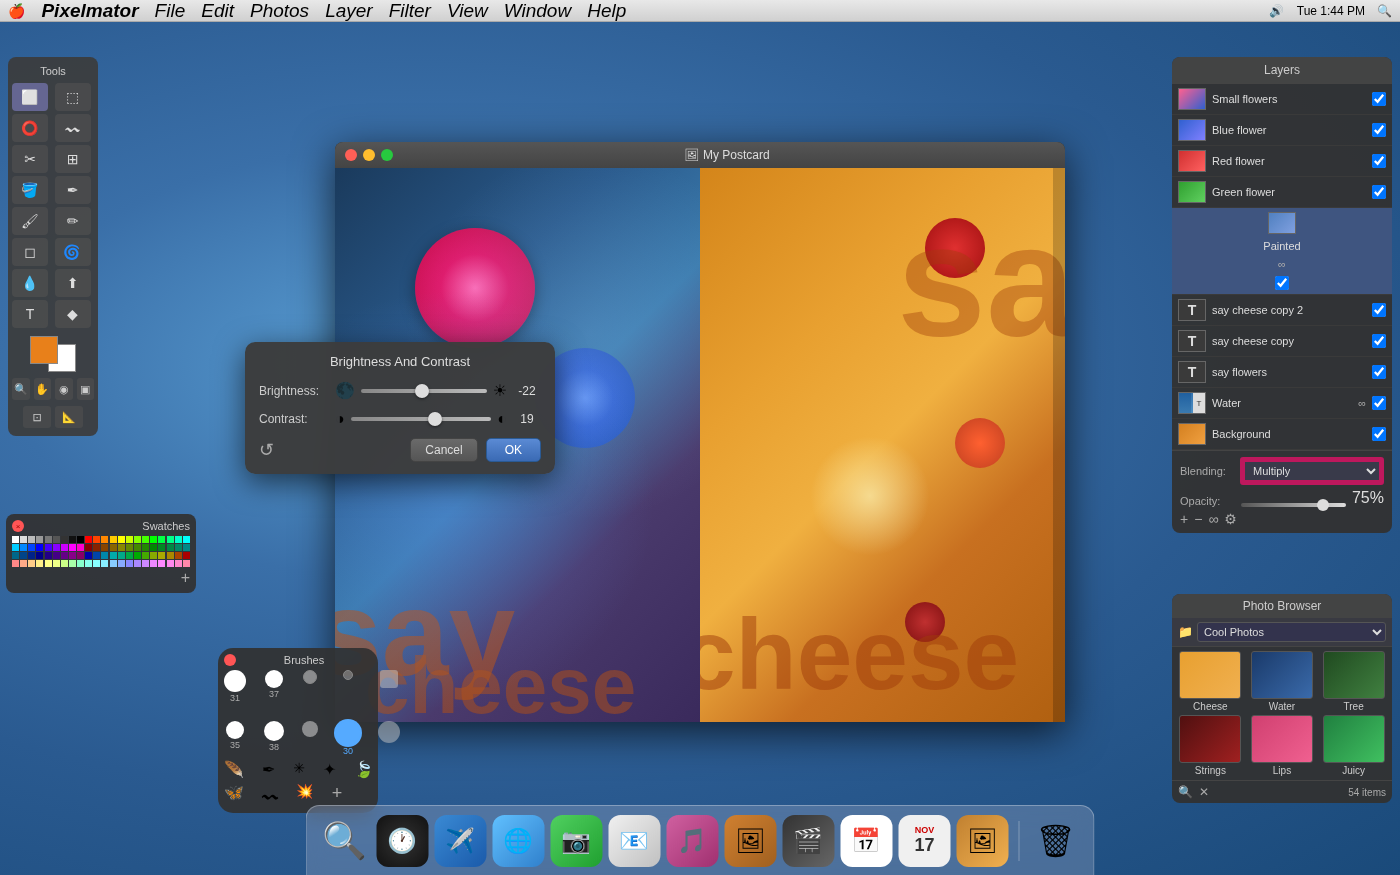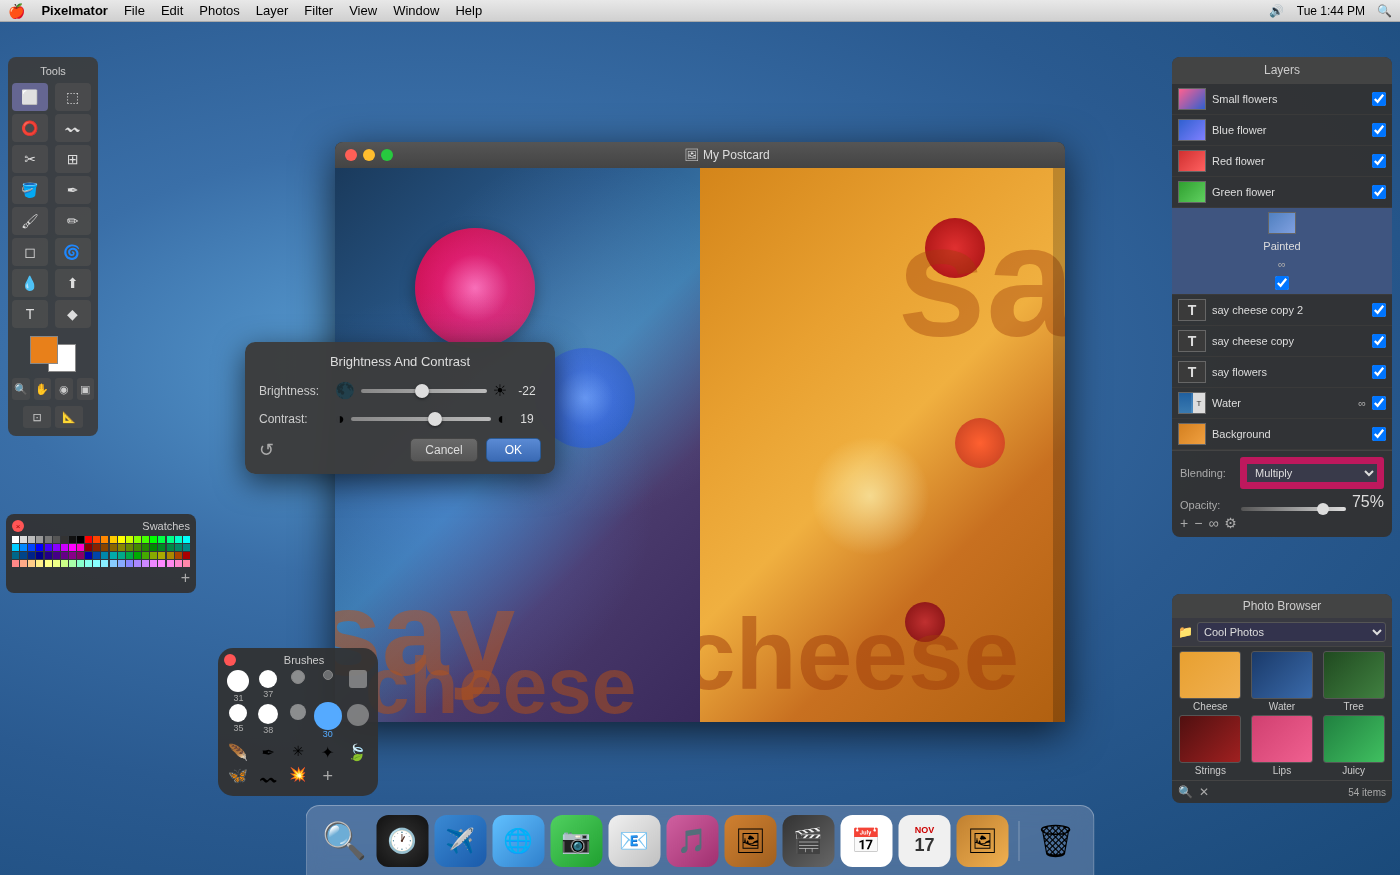--- a/index.html
+++ b/index.html
@@ -20,21 +20,21 @@
       background: linear-gradient(to bottom, #e8e8e8, #d0d0d0);
       display: flex;
       align-items: center;
       padding: 0 8px;
       gap: 16px;
       position: relative;
       z-index: 100;
       border-bottom: 1px solid #aaa;
     }
     #menubar .apple { font-size: 14px; }
-    #menubar .menu-item { font-size: 13px; color: #000; cursor: pointer; }
+    #menubar .menu-item { font-size: 19px; color: #000; cursor: pointer; font-style: italic; }
     #menubar .menu-item.app-name { font-weight: bold; }
     #menubar .right-side {
       margin-left: auto;
       display: flex;
       align-items: center;
       gap: 12px;
       font-size: 12px;
     }
 
     
@@ -140,21 +140,21 @@
     #brushes-panel .panel-header {
       display: flex;
       align-items: center;
       justify-content: space-between;
       margin-bottom: 4px;
     }
     .brush-close { width: 12px; height: 12px; background: #f55; border-radius: 50%; cursor: pointer; }
     .brush-grid {
       display: grid;
       grid-template-columns: repeat(5, 1fr);
-      gap: 1px;
+      gap: 18px;
     }
     .brush-item {
       display: flex;
       flex-direction: column;
       align-items: center;
       cursor: pointer;
     }
     .brush-circle {
       background: white;
       border-radius: 50%;
@@ -404,21 +404,21 @@
     }
     .blending-row {
       display: flex;
       align-items: center;
       margin-bottom: 4px;
     }
     .blend-label { color: #aaa; font-size: 11px; width: 60px; }
     .blend-select {
       flex: 1;
       background: rgba(60,60,80,0.8);
-      border: 7px solid #be185d;
+      border: 5px solid #be185d;
       color: #ddd;
       font-size: 11px;
       padding: 2px 4px;
       border-radius: 3px;
     }
     .opacity-row { display: flex; align-items: flex-end; gap: 6px; }
     .opacity-label { color: #aaa; font-size: 11px; width: 55px; }
     .opacity-slider {
       flex: 1;
       height: 4px;

